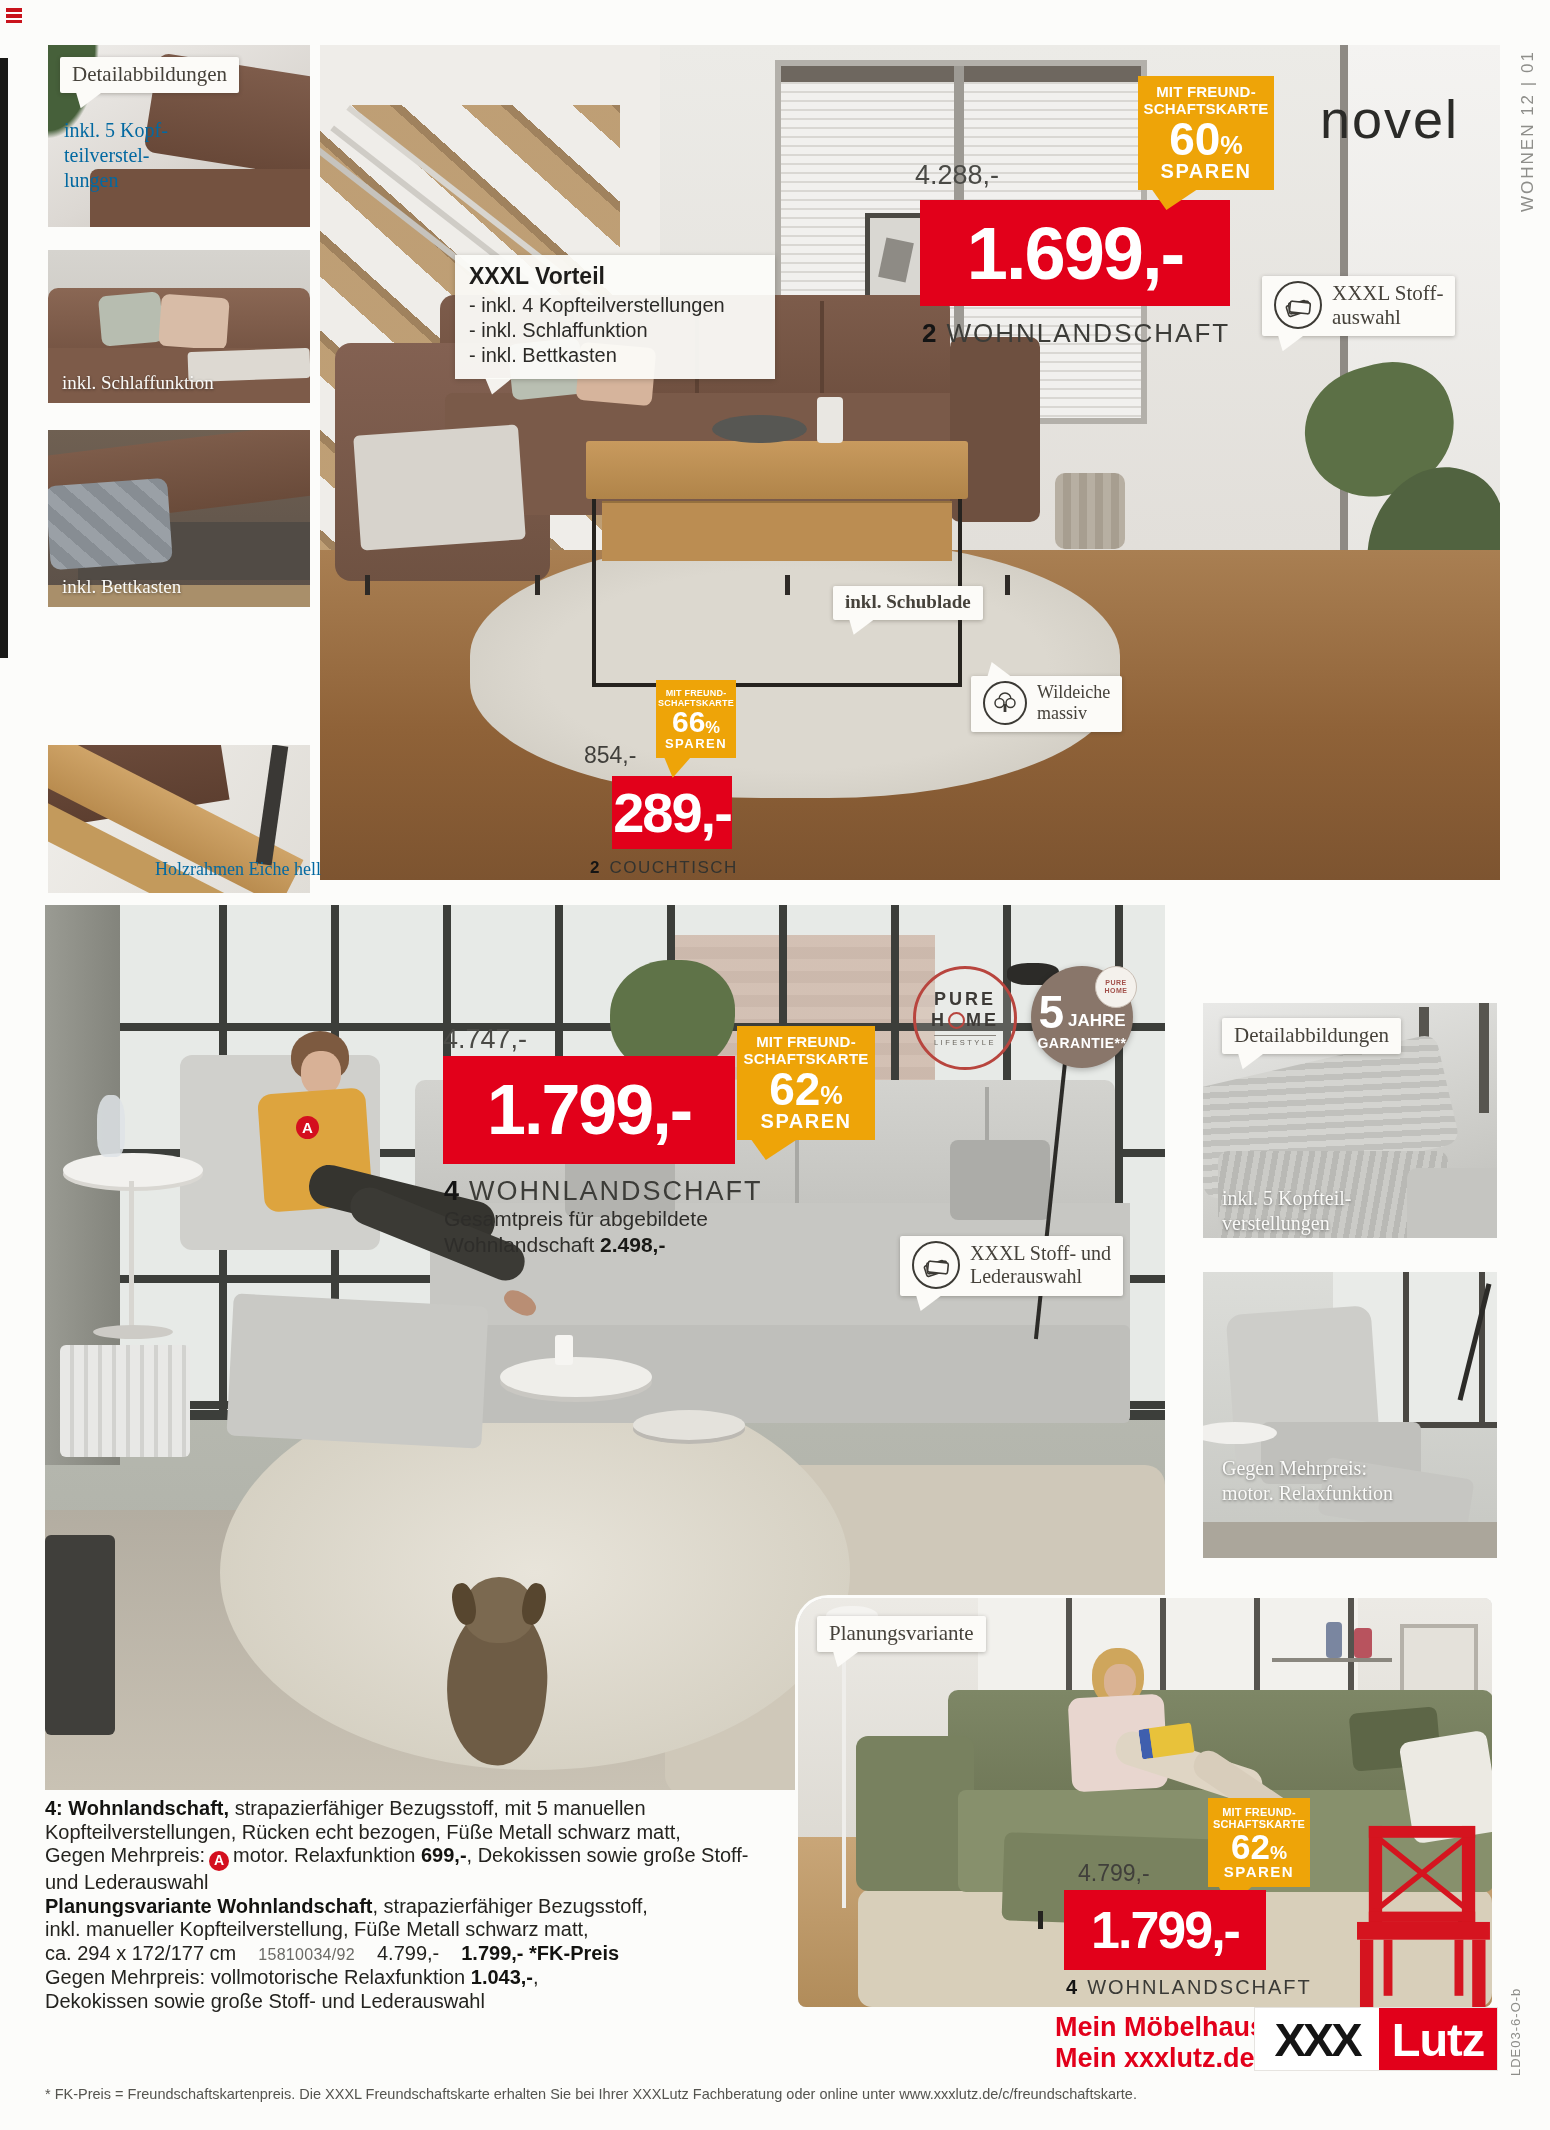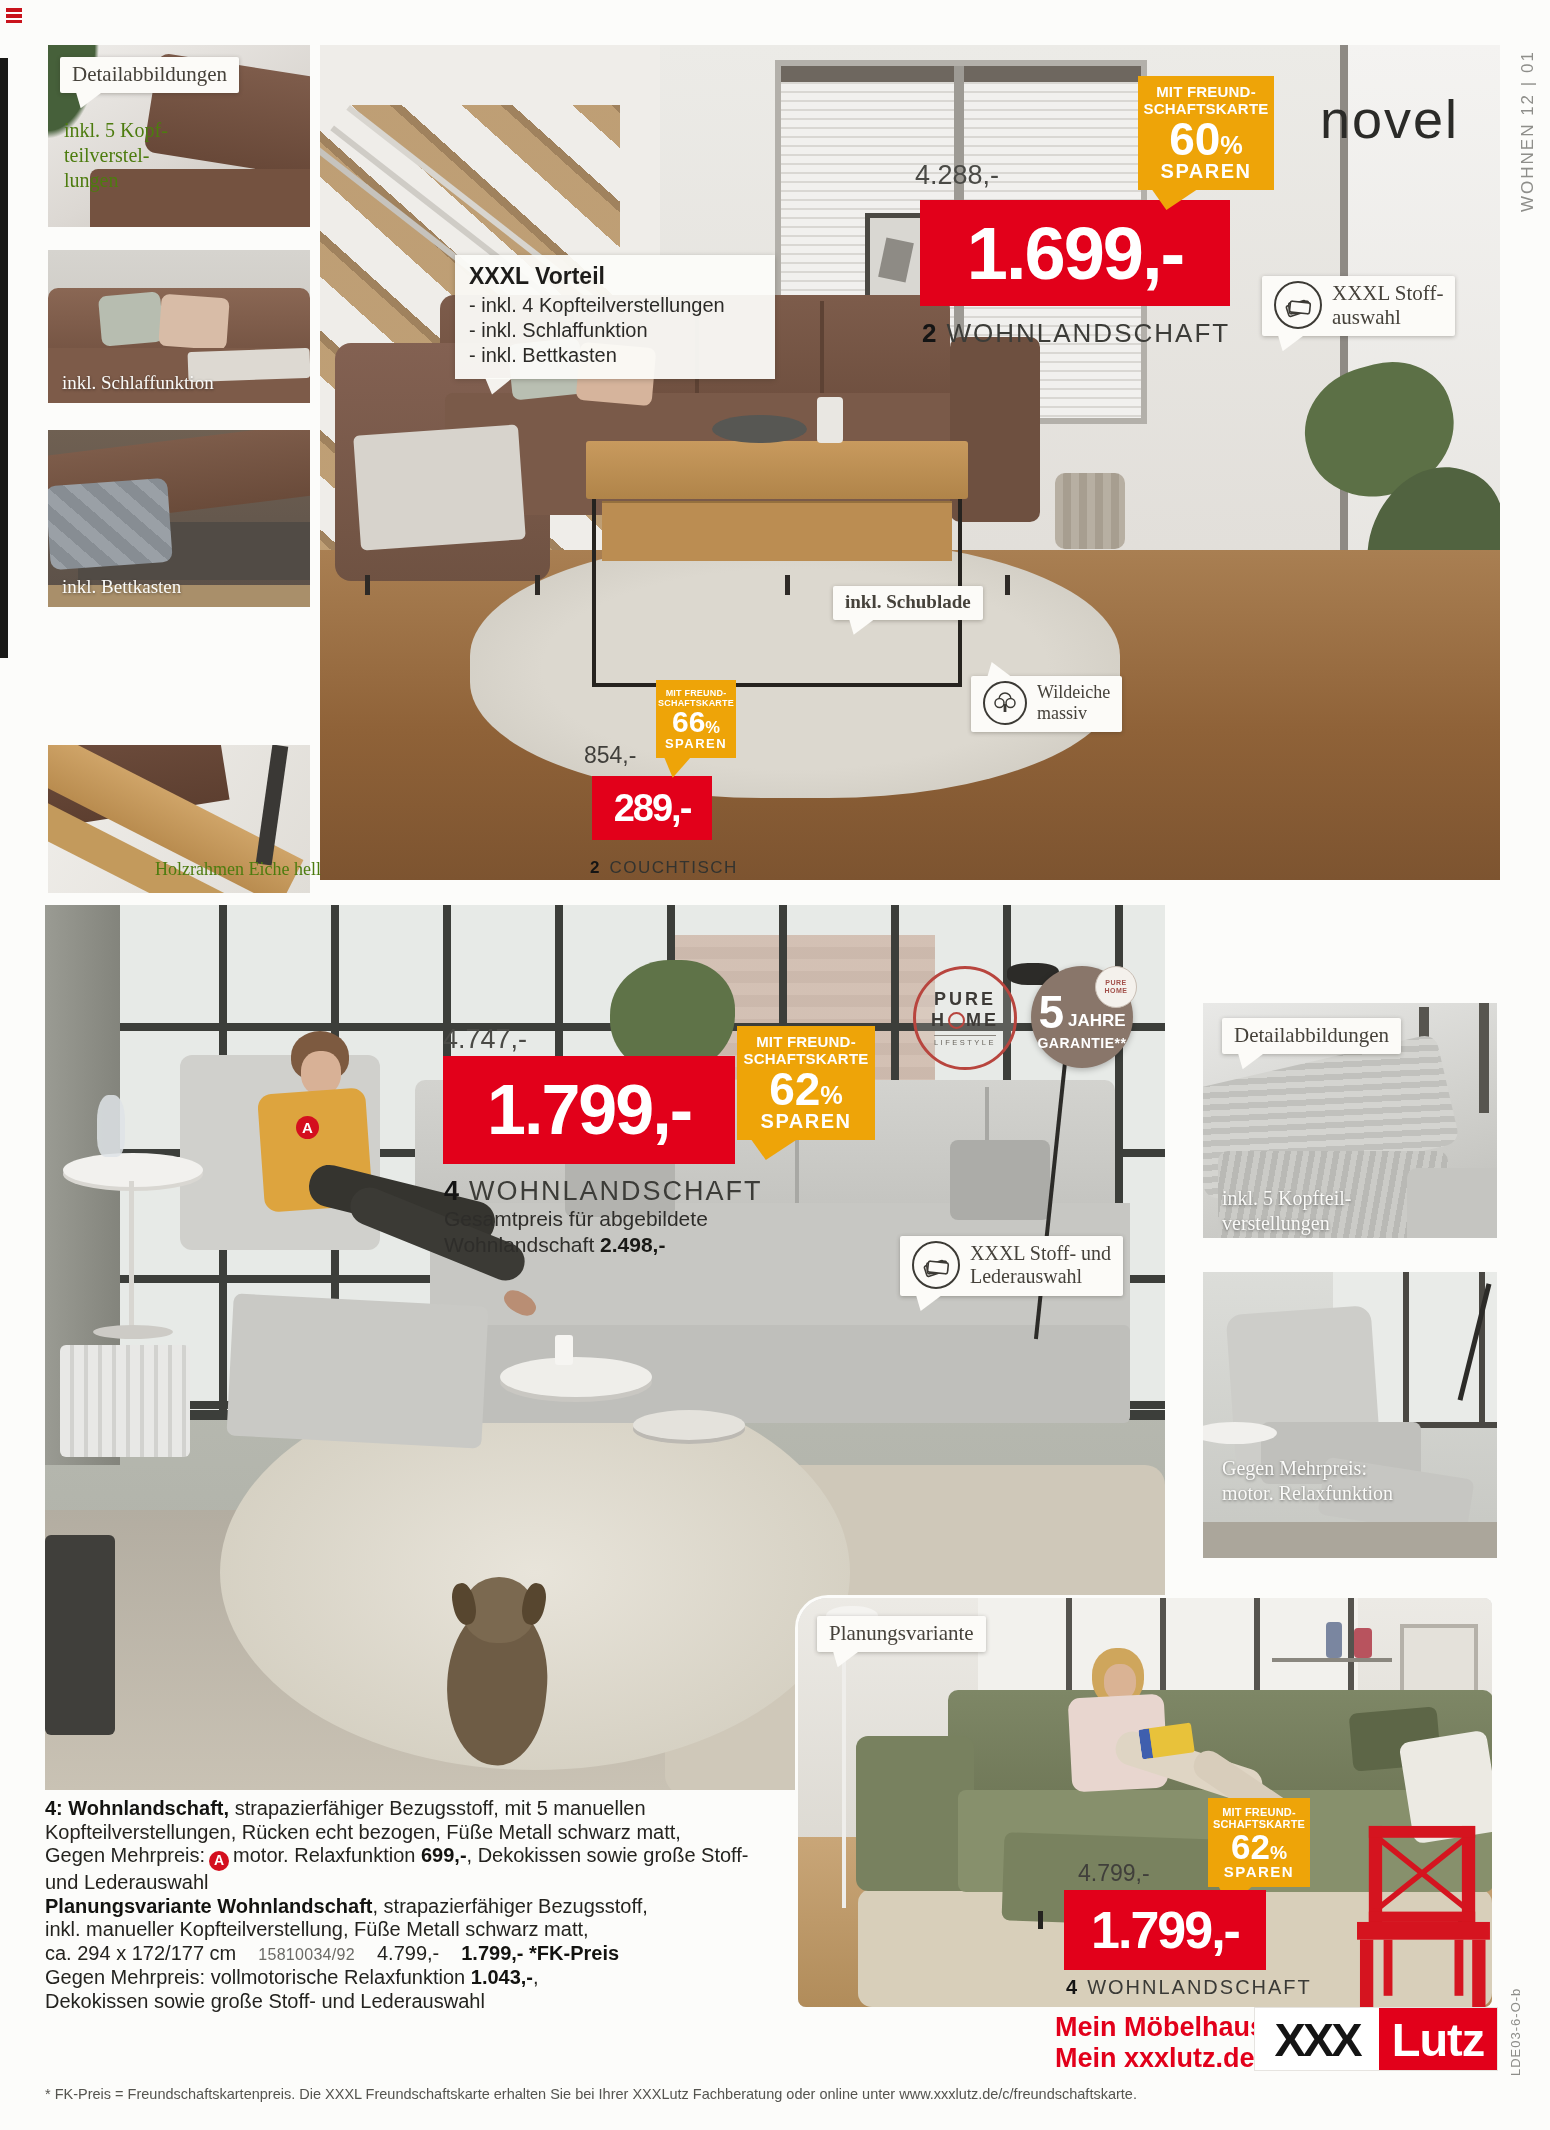--- a/index.html
+++ b/index.html
@@ -37,21 +37,21 @@
 
   
   .rprice{position:absolute;background:#e2001a;color:#fff;font-weight:bold;display:flex;
           align-items:center;justify-content:center;letter-spacing:-2px;z-index:8;}
   .oldp{position:absolute;color:#4a4a46;z-index:8;}
   .plabel{position:absolute;color:#3c3c38;letter-spacing:2px;z-index:8;}
   .plabel b{color:#141414;margin-right:10px;letter-spacing:0;}
 
   .cap{position:absolute;font-family:"Liberation Serif",serif;white-space:pre-line;z-index:7;line-height:1.25;}
   .cap.white{color:#fafaf8;text-shadow:0 1px 3px rgba(0,0,0,.45);}
-  .cap.dark{color:#4d7c0f;}
+  .cap.dark{color:#0369a1;}
 
   .vorteil{position:absolute;background:rgba(252,252,249,.94);padding:8px 14px 10px;
           box-shadow:0 1px 5px rgba(40,35,25,.25);z-index:8;}
   .vorteil::after{content:"";position:absolute;left:30px;bottom:-16px;width:28px;height:17px;
           background:rgba(252,252,249,.94);clip-path:polygon(0 0,100% 0,25% 100%);}
   .vorteil .vt{font-weight:bold;font-size:23px;color:#1d1c1a;margin-bottom:3px;}
   .vorteil .vi{font-size:20px;color:#2b2a27;line-height:1.26;white-space:pre-line;}
 
   .vtxt{position:absolute;color:#8e8e8a;letter-spacing:2px;transform:rotate(-90deg);
         transform-origin:0 0;white-space:nowrap;z-index:9;}
@@ -256,21 +256,21 @@
   <div class="oldp" style="left:584px;top:742px;font-size:23px;color:#403f3b;">854,-</div>
   <div class="obadge b-sm" style="left:656px;top:680px;width:80px;">
     <div class="card">MIT FREUND-
 SCHAFTSKARTE</div>
     <div class="pct">
         <span>66</span>
         <span class="sign">%</span>
       </div>
     <div class="save">SPAREN</div>
   </div>
-  <div class="rprice" style="left:592px;top:776px;width:120px;height:64px;font-size:38px;">289,-</div>
+  <div class="rprice" style="left:612px;top:776px;width:120px;height:73px;font-size:56px;">289,-</div>
   <div class="plabel" style="left:590px;top:858px;font-size:17px;letter-spacing:1.5px;color:#33332f;">
     <b>2</b><span>COUCHTISCH</span>
   </div>
 
   <div class="photo" style="left:45px;top:905px;width:1120px;height:885px;">
     <div style="inset:0;background:linear-gradient(180deg,#c6c8c0,#b2b4ab 70%,#a8a9a0);"></div>
     <div style="left:70px;top:0;right:0;height:505px;background:#e7eae7;border-bottom:10px solid #3c3e3a;">
       <div style="left:560px;top:30px;width:260px;height:220px;background:repeating-linear-gradient(180deg,#bb8e76 0 12px,#aa7c64 12px 24px);opacity:.45;"></div>
       <div style="position:absolute;inset:0;background:repeating-linear-gradient(90deg,rgba(0,0,0,0) 0 104px,#3c3e3a 104px 112px),repeating-linear-gradient(180deg,rgba(0,0,0,0) 0 118px,#3c3e3a 118px 126px);"></div>
     </div>

